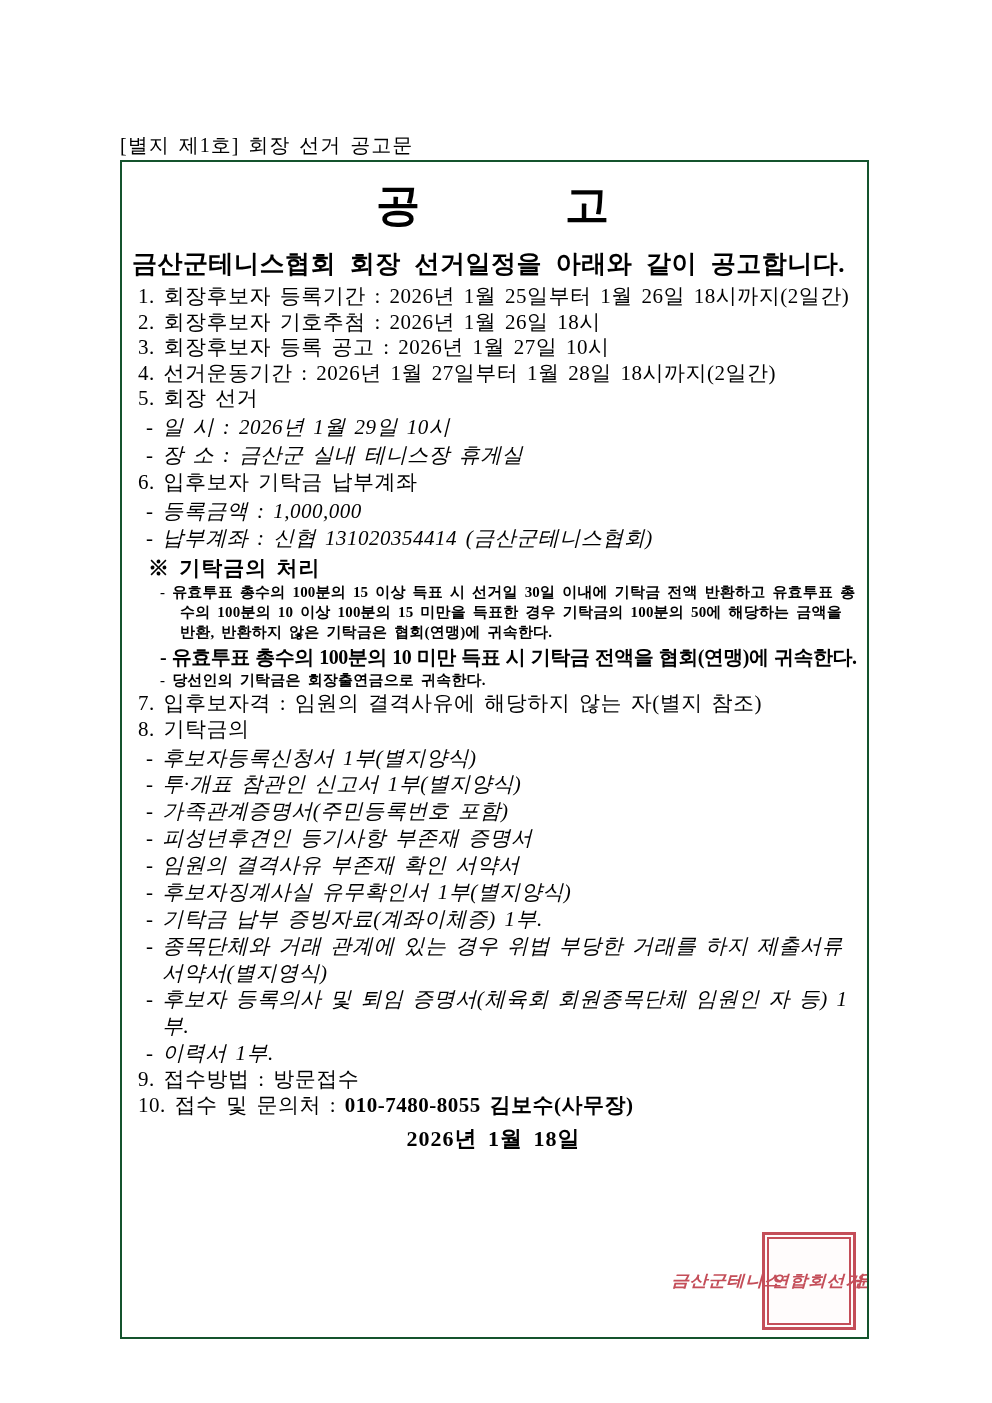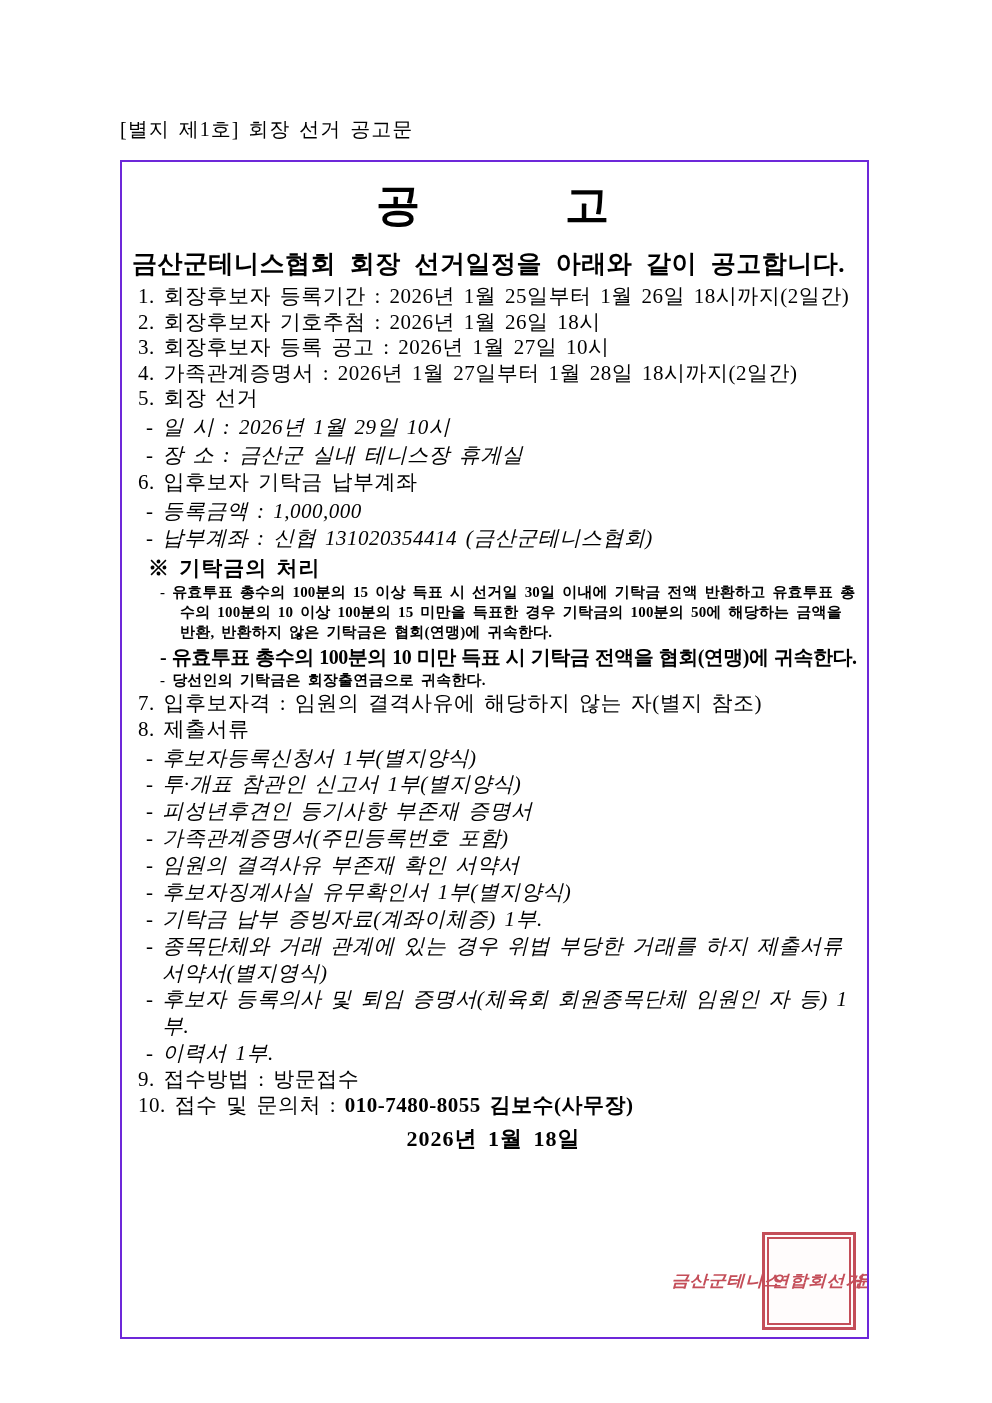--- a/index.html
+++ b/index.html
@@ -8,32 +8,32 @@
     width: 992px; height: 1403px;
     font-family: "Liberation Serif", "DejaVu Serif", serif;
     color: #000;
     position: relative;
     overflow: hidden;
   }
   .page { position: absolute; inset: 0; background: #fff; }
 
   .header-label {
     position: absolute;
-    left: 120px; top: 116px;
+    left: 120px; top: 132px;
     font-size: 20px;
     letter-spacing: 1px;
     word-spacing: 3px;
     color: #000;
   }
 
   .notice-box {
     position: absolute;
     left: 120px; top: 160px;
     width: 749px; height: 1179px;
-    border: 2px solid #6d28d9;
+    border: 2px solid #14532d;
     padding: 12px 10px 0 8px;
     overflow: hidden;
   }
 
   .doc-title {
     text-align: center;
     font-size: 44px;
     font-weight: bold;
     letter-spacing: 2px;
     word-spacing: 130px;
@@ -155,21 +155,21 @@
 
       <div class="item">
         <span class="item-line"><span class="item-num">2.</span> <span>회장후보자 기호추첨 : 2026년 1월 26일 18시</span></span>
       </div>
 
       <div class="item">
         <span class="item-line"><span class="item-num">3.</span> <span>회장후보자 등록 공고 : 2026년 1월 27일 10시</span></span>
       </div>
 
       <div class="item">
-        <span class="item-line"><span class="item-num">4.</span> <span>가족관계증명서 : 2026년 1월 27일부터 1월 28일 18시까지(2일간)</span></span>
+        <span class="item-line"><span class="item-num">4.</span> <span>선거운동기간 : 2026년 1월 27일부터 1월 28일 18시까지(2일간)</span></span>
       </div>
 
       <div class="item">
         <span class="item-line"><span class="item-num">5.</span> <span>회장 선거</span></span>
         <div class="subs">
           <div class="sub-line">- 일 시 : 2026년 1월 29일 10시</div>
           <div class="sub-line">- 장 소 : 금산군 실내 테니스장 휴게실</div>
         </div>
       </div>
 
@@ -185,26 +185,26 @@
           <div class="note-bullet condensed">- 유효투표 총수의 100분의 10 미만 득표 시 기탁금 전액을 협회(연맹)에 귀속한다.</div>
           <div class="note-bullet">- 당선인의 기탁금은 회장출연금으로 귀속한다.</div>
         </div>
       </div>
 
       <div class="item">
         <span class="item-line"><span class="item-num">7.</span> <span>입후보자격 : 임원의 결격사유에 해당하지 않는 자(별지 참조)</span></span>
       </div>
 
       <div class="item item-8">
-        <span class="item-line"><span class="item-num">8.</span> <span>제출서류</span></span>
+        <span class="item-line"><span class="item-num">8.</span> <span>기탁금의</span></span>
         <div class="subs">
           <div class="sub-line">- 후보자등록신청서 1부(별지양식)</div>
           <div class="sub-line">- 투·개표 참관인 신고서 1부(별지양식)</div>
+          <div class="sub-line">- 가족관계증명서(주민등록번호 포함)</div>
           <div class="sub-line">- 피성년후견인 등기사항 부존재 증명서</div>
-          <div class="sub-line">- 가족관계증명서(주민등록번호 포함)</div>
           <div class="sub-line">- 임원의 결격사유 부존재 확인 서약서</div>
           <div class="sub-line">- 후보자징계사실 유무확인서 1부(별지양식)</div>
           <div class="sub-line">- 기탁금 납부 증빙자료(계좌이체증) 1부.</div>
           <div class="sub-line">- 종목단체와 거래 관계에 있는 경우 위법 부당한 거래를 하지 제출서류 서약서(별지영식)</div>
           <div class="sub-line">- 후보자 등록의사 및 퇴임 증명서(체육회 회원종목단체 임원인 자 등) 1부.</div>
           <div class="sub-line">- 이력서 1부.</div>
         </div>
       </div>
 
       <div class="item">

